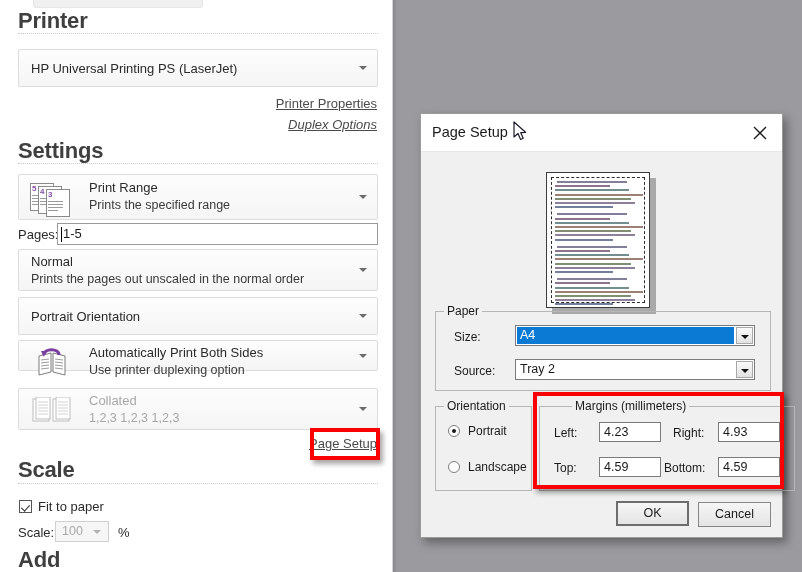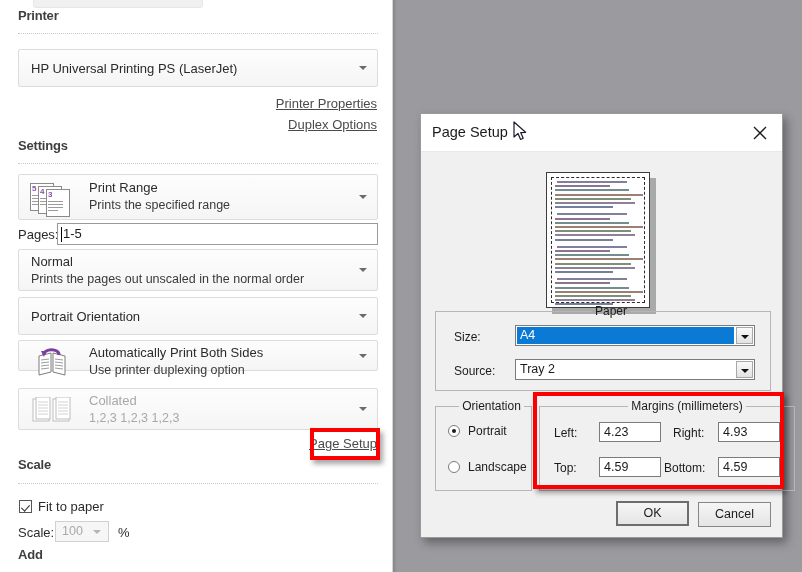--- a/index.html
+++ b/index.html
@@ -23,21 +23,21 @@
     position:absolute;left:393px;top:0;width:4px;height:572px;
     background:linear-gradient(to right,rgba(0,0,0,.13),rgba(0,0,0,0));
   }
 
   .top-stub{
     position:absolute;left:33px;top:-12px;width:168px;height:18px;
     background:#f0f0f0;border:1px solid #e6e6e6;border-radius:3px;
   }
 
   .sec-head{
-    position:absolute;left:18px;font-size:13px;font-weight:bold;
+    position:absolute;left:18px;font-size:22px;font-weight:bold;
     color:#3f3f3f;letter-spacing:-.2px;
   }
   .sec-rule{
     position:absolute;left:18px;width:360px;height:1px;
     border-top:1px dotted #c9c9c9;
   }
 
   .combo{
     position:absolute;left:18px;width:360px;
     background:#fdfdfd;border:1px solid #dcdcdc;border-radius:2px;
@@ -141,21 +141,21 @@
     position:absolute;left:4px;top:4px;right:4px;bottom:4px;
     border:1px dashed #2c2c2c;
   }
   .pline{position:absolute;height:2px;opacity:.85;}
 
   fieldset.grp{
     position:absolute;margin:0;padding:0;
     border:1px solid #b6b6b6;background:transparent;
   }
   fieldset.grp legend{
-    margin-left:8px;padding:0 3px;font-size:12px;color:#1b1b1b;text-align:center;
+    margin-left:8px;padding:0 3px;font-size:12px;color:#1b1b1b;
   }
 
   .lbl{position:absolute;font-size:12px;color:#1b1b1b;white-space:nowrap;}
 
   .w-combo{
     position:absolute;height:21px;border:1px solid #7b7b7b;background:#fff;
     box-sizing:border-box;
   }
   .w-combo .txt{position:absolute;left:4px;top:2px;font-size:12.5px;color:#1b1b1b;}
   .w-combo.sel .hl{
@@ -211,21 +211,21 @@
 
   <div class="sec-head" style="top:8px;">Printer</div>
   <div class="sec-rule" style="top:33px;"></div>
 
   <div class="combo gradient" style="top:49px;height:38px;">
     <div class="t1" style="left:12px;top:11px;">HP Universal Printing PS (LaserJet)</div>
     <div class="arr"></div>
   </div>
 
   <div class="link" style="right:16px;top:96px;">Printer Properties</div>
-  <div class="link" style="right:16px;top:117px;">Duplex Options</div>
+  <div class="link" style="right:16px;top:117px;font-style:italic;">Duplex Options</div>
 
   <div class="sec-head" style="top:138px;">Settings</div>
   <div class="sec-rule" style="top:163px;"></div>
 
   <div class="combo gradient" style="top:174px;height:46px;">
     <div class="ico" style="left:11px;top:8px;width:44px;height:30px;">
       <div class="pg" style="left:0;top:0;width:22px;height:26px;"></div>
       <div class="pgnum" style="left:2px;top:2px;">5</div>
       <div class="pgline" style="left:2px;top:12px;width:15px;"></div>
       <div class="pgline" style="left:2px;top:15px;width:15px;"></div>

